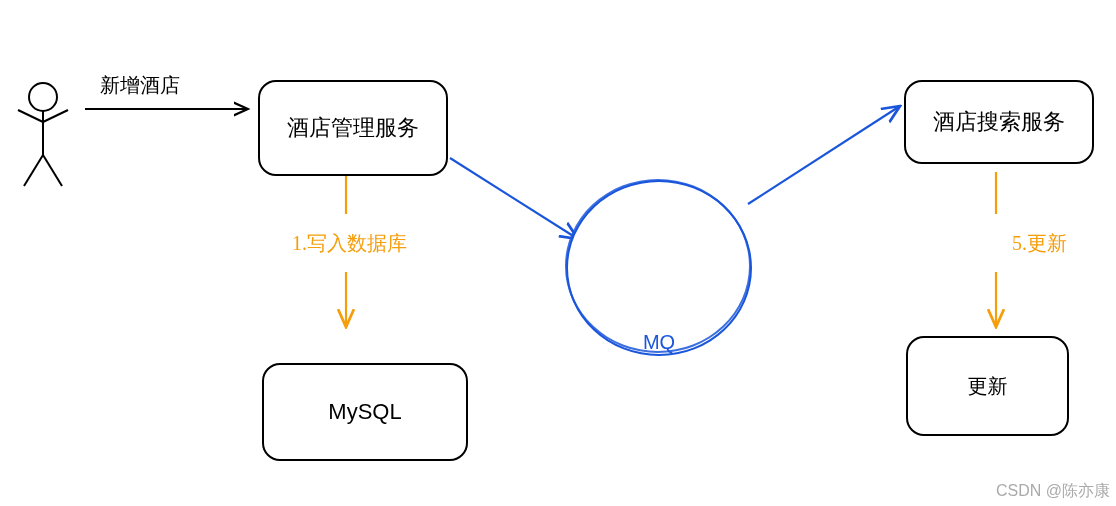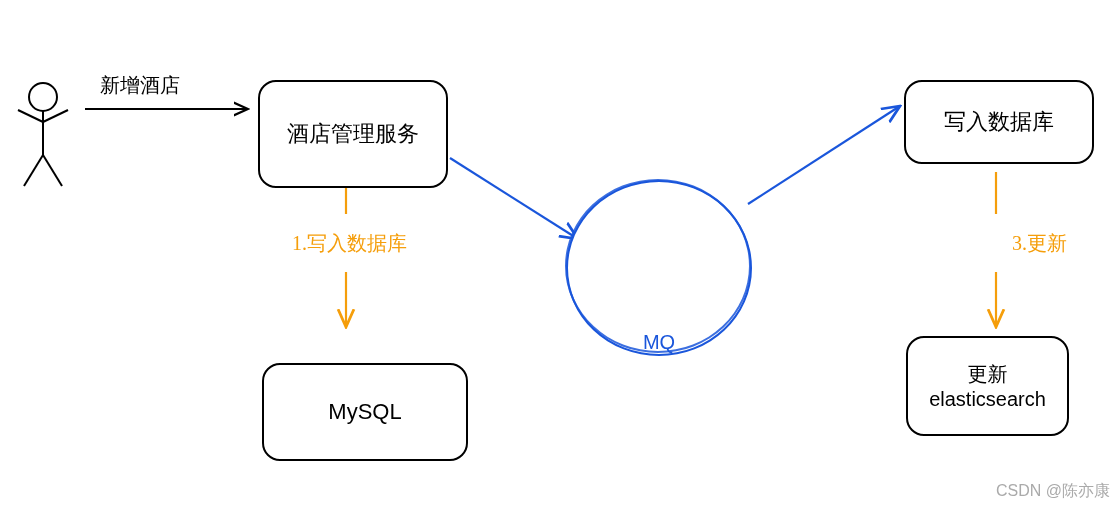--- a/index.html
+++ b/index.html
@@ -94,37 +94,36 @@
   <line x1="450" y1="158" x2="578" y2="239" stroke="#1a56db" stroke-width="2.2" marker-end="url(#arrow-blue)"></line>
 
   <line x1="748" y1="204" x2="900" y2="106" stroke="#1a56db" stroke-width="2.2" marker-end="url(#arrow-blue)"></line>
 
   <line x1="996" y1="172" x2="996" y2="214" stroke="#f59e0b" stroke-width="2.2"></line>
   <line x1="996" y1="272" x2="996" y2="327" stroke="#f59e0b" stroke-width="2.2" marker-end="url(#arrow-orange)"></line>
 </svg>
 
 <div class="label" style="left:100px; top:72px;">新增酒店</div>
 
-<div class="box" style="left:258px; top:80px; width:190px; height:108px;">
+<div class="box" style="left:258px; top:80px; width:190px; height:96px;">
   <span>酒店管理服务</span>
 </div>
 
 <div class="circle" style="left:566px; top:180px; width:186px; height:176px;">
   <span>MQ</span>
 </div>
 
 <div class="box" style="left:904px; top:80px; width:190px; height:84px;">
-  <span>写入数据库</span>
+  <span>酒店搜索服务</span>
 </div>
 
 <div class="box" style="left:262px; top:336px; width:206px; height:98px;margin-top:27px;">
   <span>MySQL</span>
 </div>
 
 <div class="box" style="left:906px; top:336px; width:163px; height:100px; font-size:20px;">
   <span>更新</span>
-  <span>elasticsearch</span>
 </div>
 
 <div class="label orange" style="left:292px; top:230px;">1.写入数据库</div>
-<div class="label orange" style="left:1012px; top:230px;">3.更新</div>
+<div class="label orange" style="left:1012px; top:230px;">5.更新</div>
 
 <div class="watermark">CSDN @陈亦康</div>
 
 </body></html>

